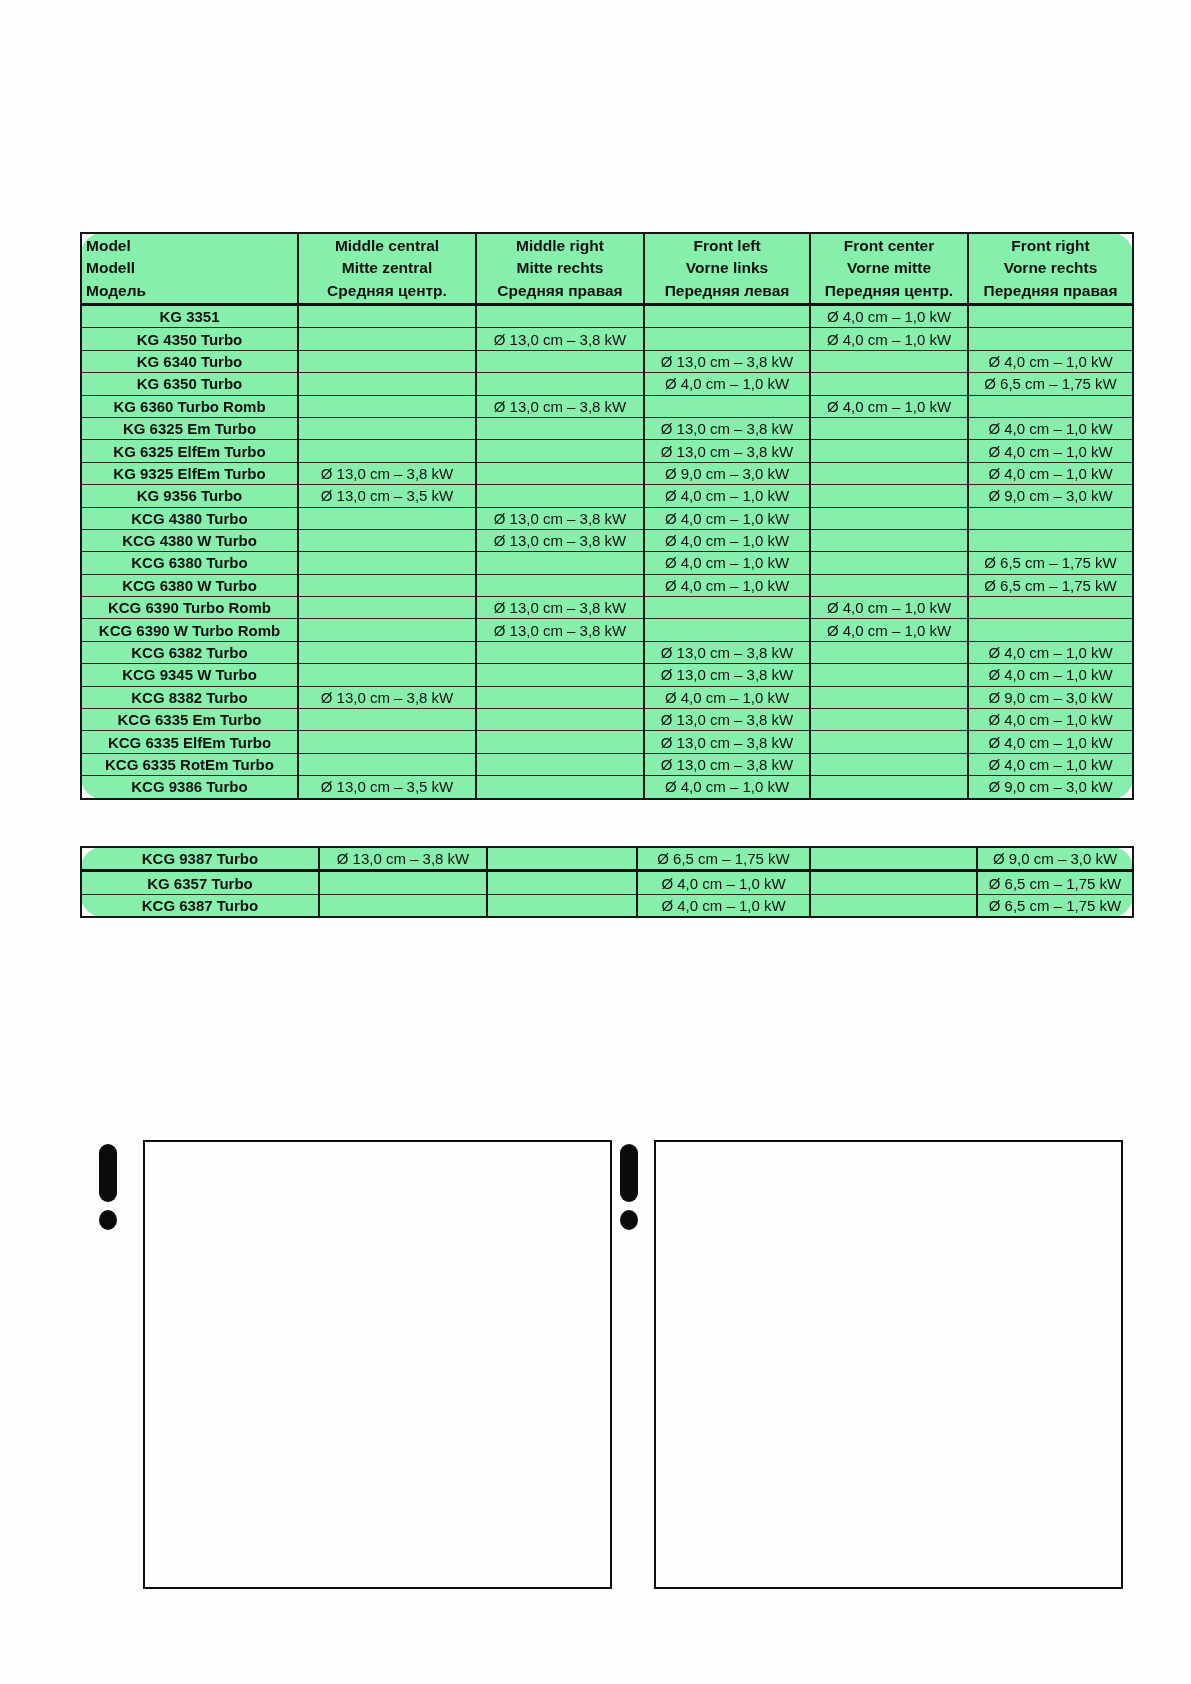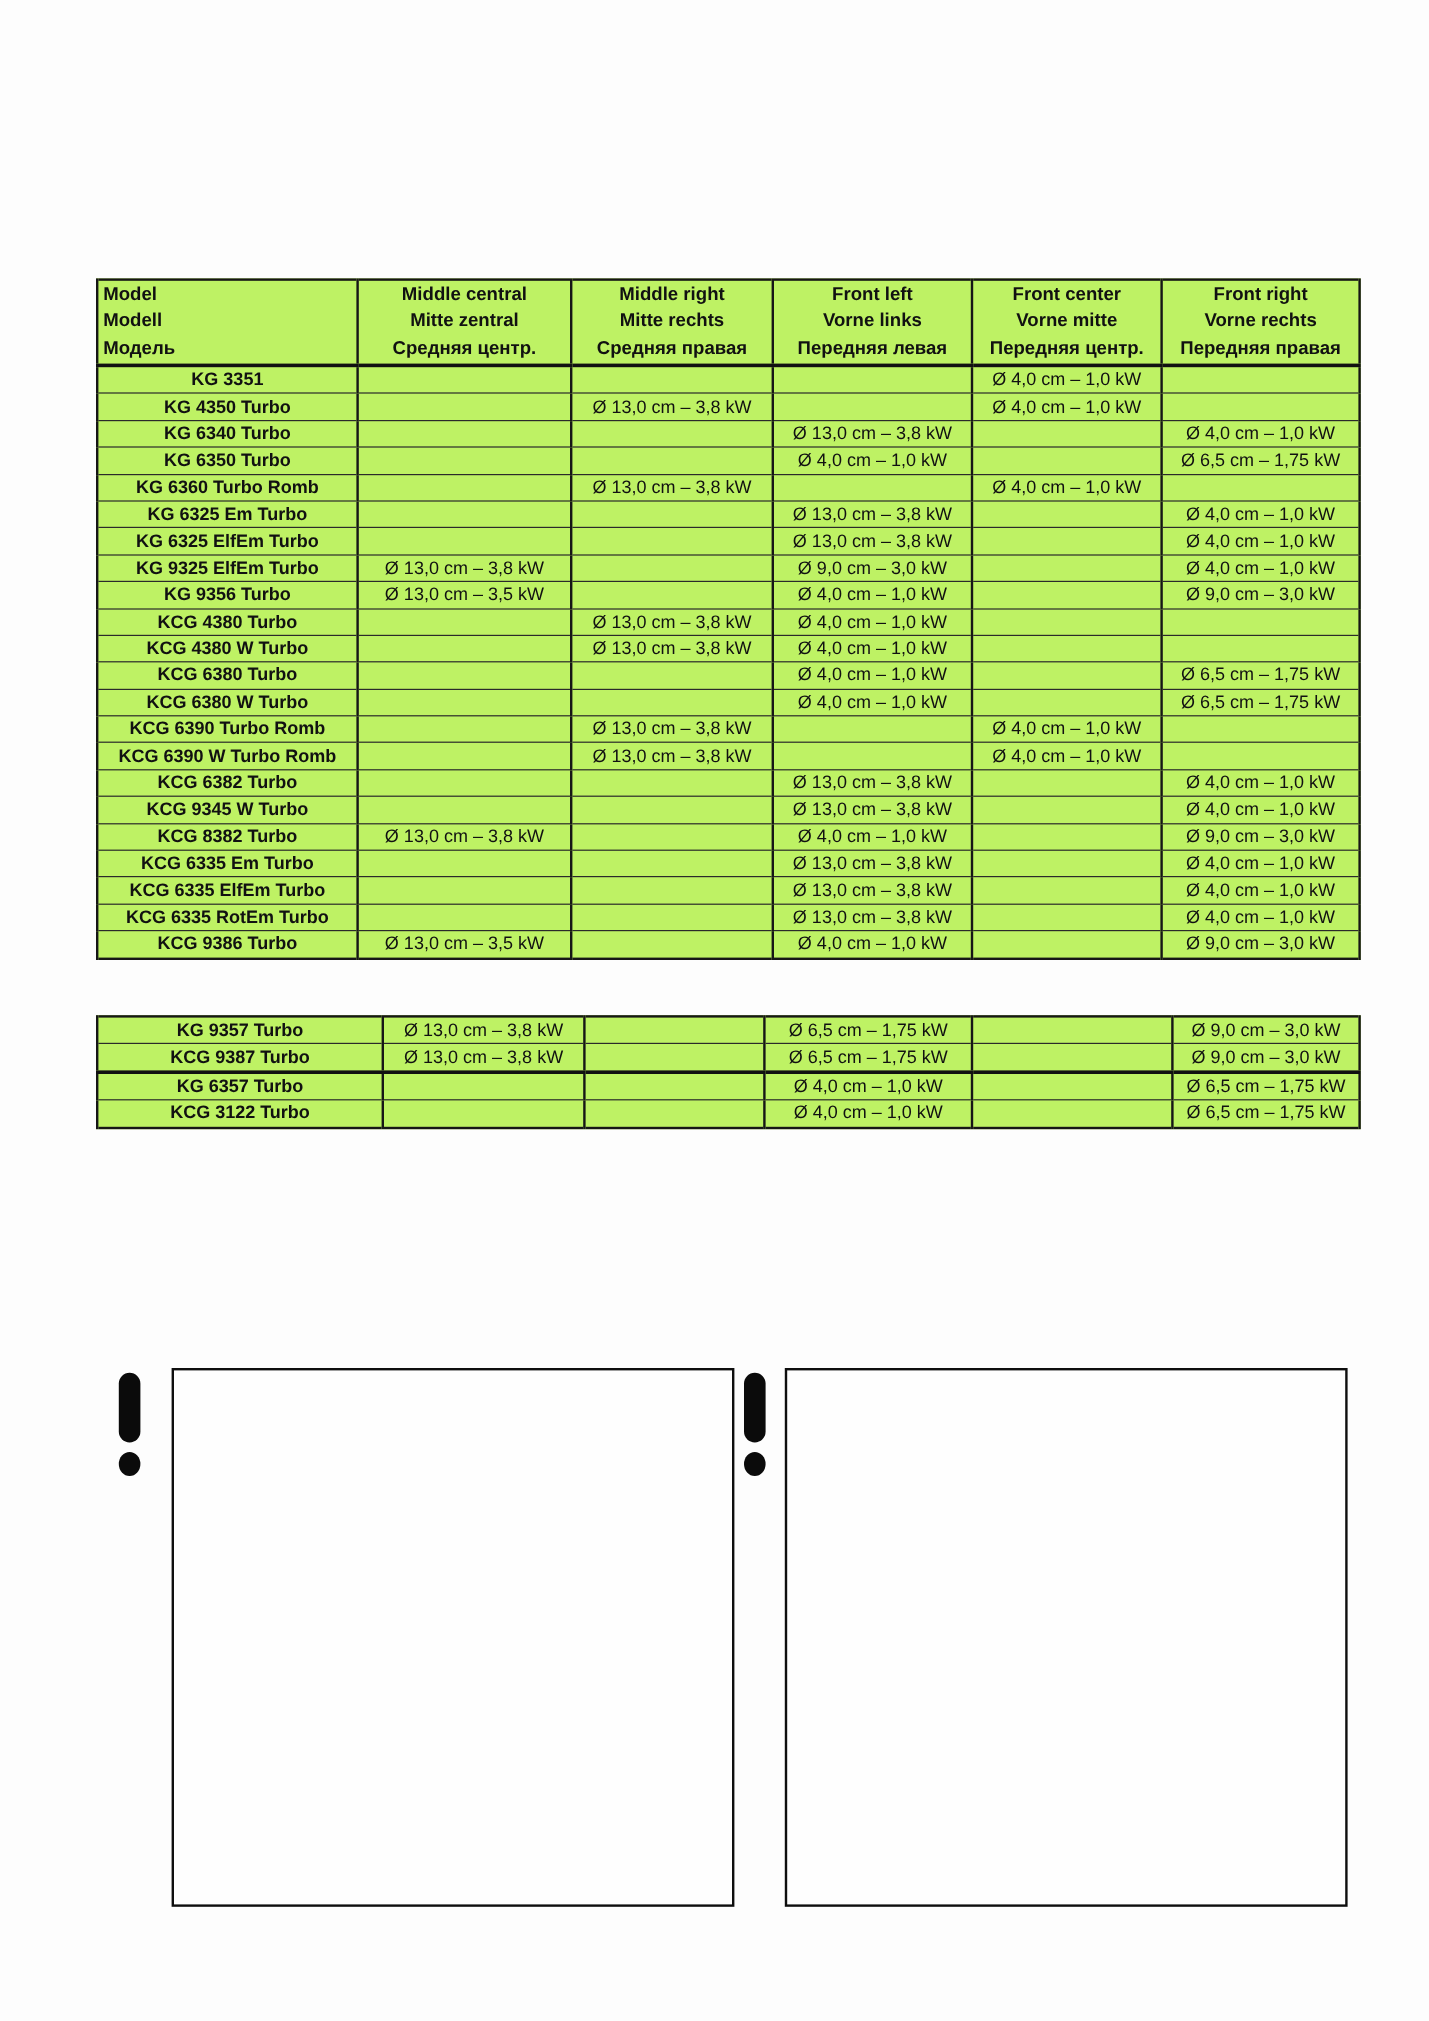--- a/index.html
+++ b/index.html
@@ -5,21 +5,22 @@
   html,body{margin:0;padding:0;}
   body{
     width:1191px;height:1684px;position:relative;
     background:#fdfdfd;color:#111;
     font-family:"Liberation Sans","DejaVu Sans",sans-serif;
     overflow:hidden;
   }
   .spec-table{
     position:absolute;left:80px;
     border-collapse:collapse;table-layout:fixed;
-    background:#bef264;
+    background:#86efac;
+    border-radius:25px;
   }
   .spec-table td,.spec-table th{
     border-left:2px solid #161616;
     border-right:2px solid #161616;
     border-top:1px solid #2a2a2a;
     border-bottom:1px solid #2a2a2a;
     padding:0 4px;overflow:hidden;white-space:nowrap;
   }
   #main-table{top:232px;width:1052px;border:2px solid #161616;}
   #second-table{top:846px;width:1052px;border:2px solid #161616;}
@@ -279,46 +280,38 @@
 <table class="spec-table" id="second-table">
   <colgroup>
     <col style="width:238px">
       <col style="width:168px">
       <col style="width:150px">
     <col style="width:173px">
       <col style="width:167px">
       <col style="width:156px">
   </colgroup>
   <tbody>
-      <tr>
-        <td class="model-cell">KG 9357 Turbo</td>
-        <td class="value-cell">Ø 13,0 cm – 3,8 kW</td>
-        <td class="value-cell"></td>
-        <td class="value-cell">Ø 6,5 cm – 1,75 kW</td>
-        <td class="value-cell"></td>
-        <td class="value-cell">Ø 9,0 cm – 3,0 kW</td>
-      </tr>
       <tr class="thick-bottom">
         <td class="model-cell">KCG 9387 Turbo</td>
         <td class="value-cell">Ø 13,0 cm – 3,8 kW</td>
         <td class="value-cell"></td>
         <td class="value-cell">Ø 6,5 cm – 1,75 kW</td>
         <td class="value-cell"></td>
         <td class="value-cell">Ø 9,0 cm – 3,0 kW</td>
       </tr>
       <tr>
         <td class="model-cell">KG 6357 Turbo</td>
         <td class="value-cell"></td>
         <td class="value-cell"></td>
         <td class="value-cell">Ø 4,0 cm – 1,0 kW</td>
         <td class="value-cell"></td>
         <td class="value-cell">Ø 6,5 cm – 1,75 kW</td>
       </tr>
       <tr>
-        <td class="model-cell">KCG 3122 Turbo</td>
+        <td class="model-cell">KCG 6387 Turbo</td>
         <td class="value-cell"></td>
         <td class="value-cell"></td>
         <td class="value-cell">Ø 4,0 cm – 1,0 kW</td>
         <td class="value-cell"></td>
         <td class="value-cell">Ø 6,5 cm – 1,75 kW</td>
       </tr>
     </tbody>
 </table>
 
 <div class="excl" id="excl-left">

